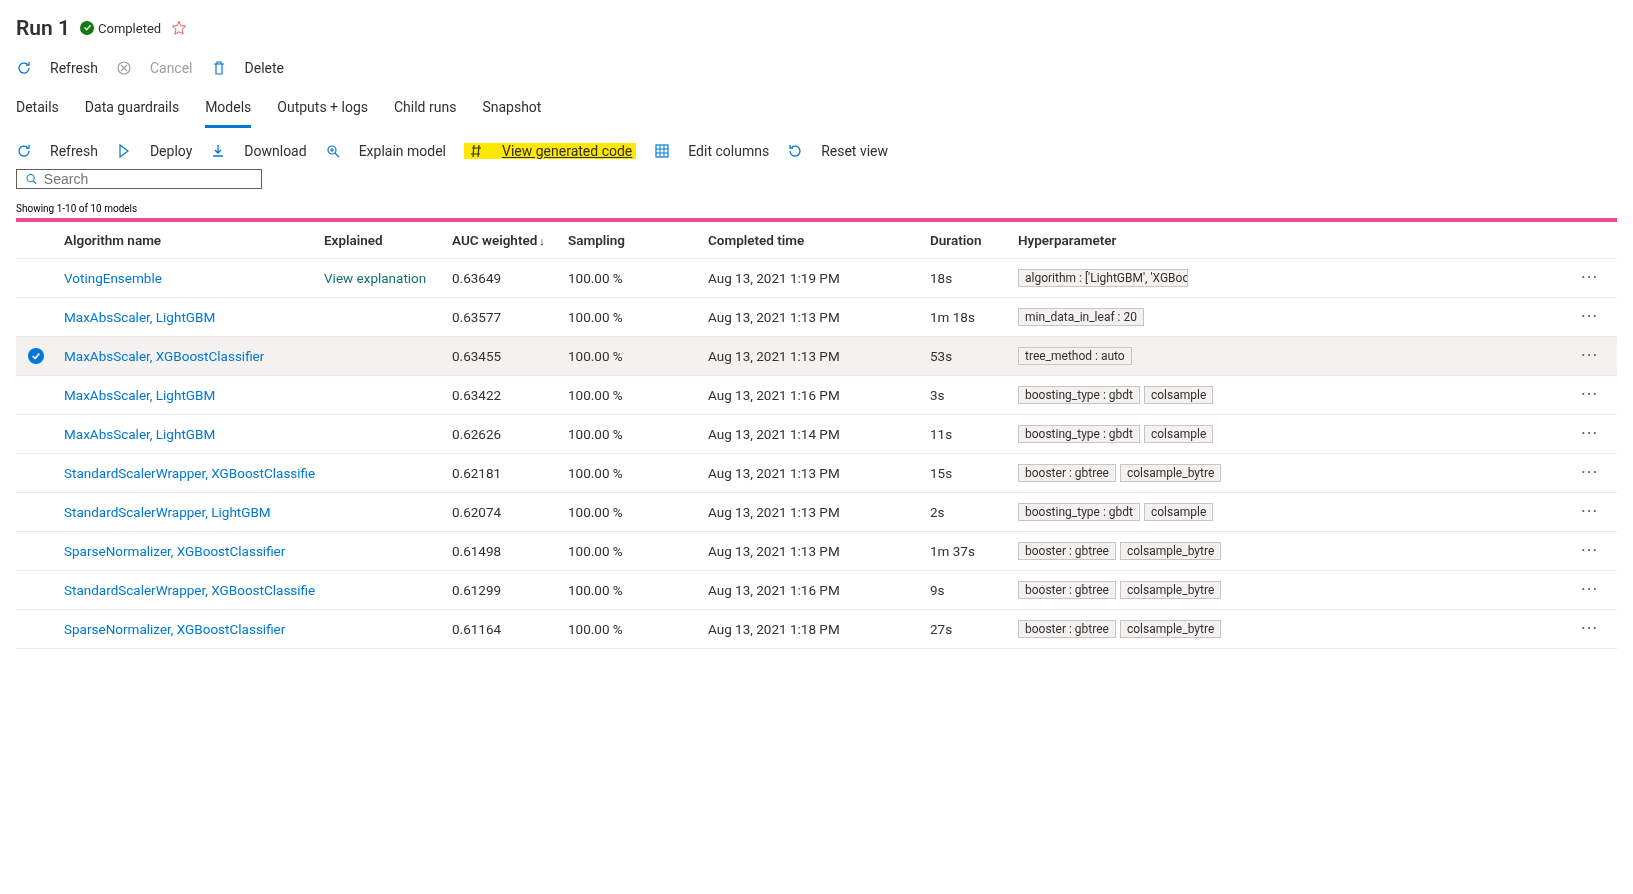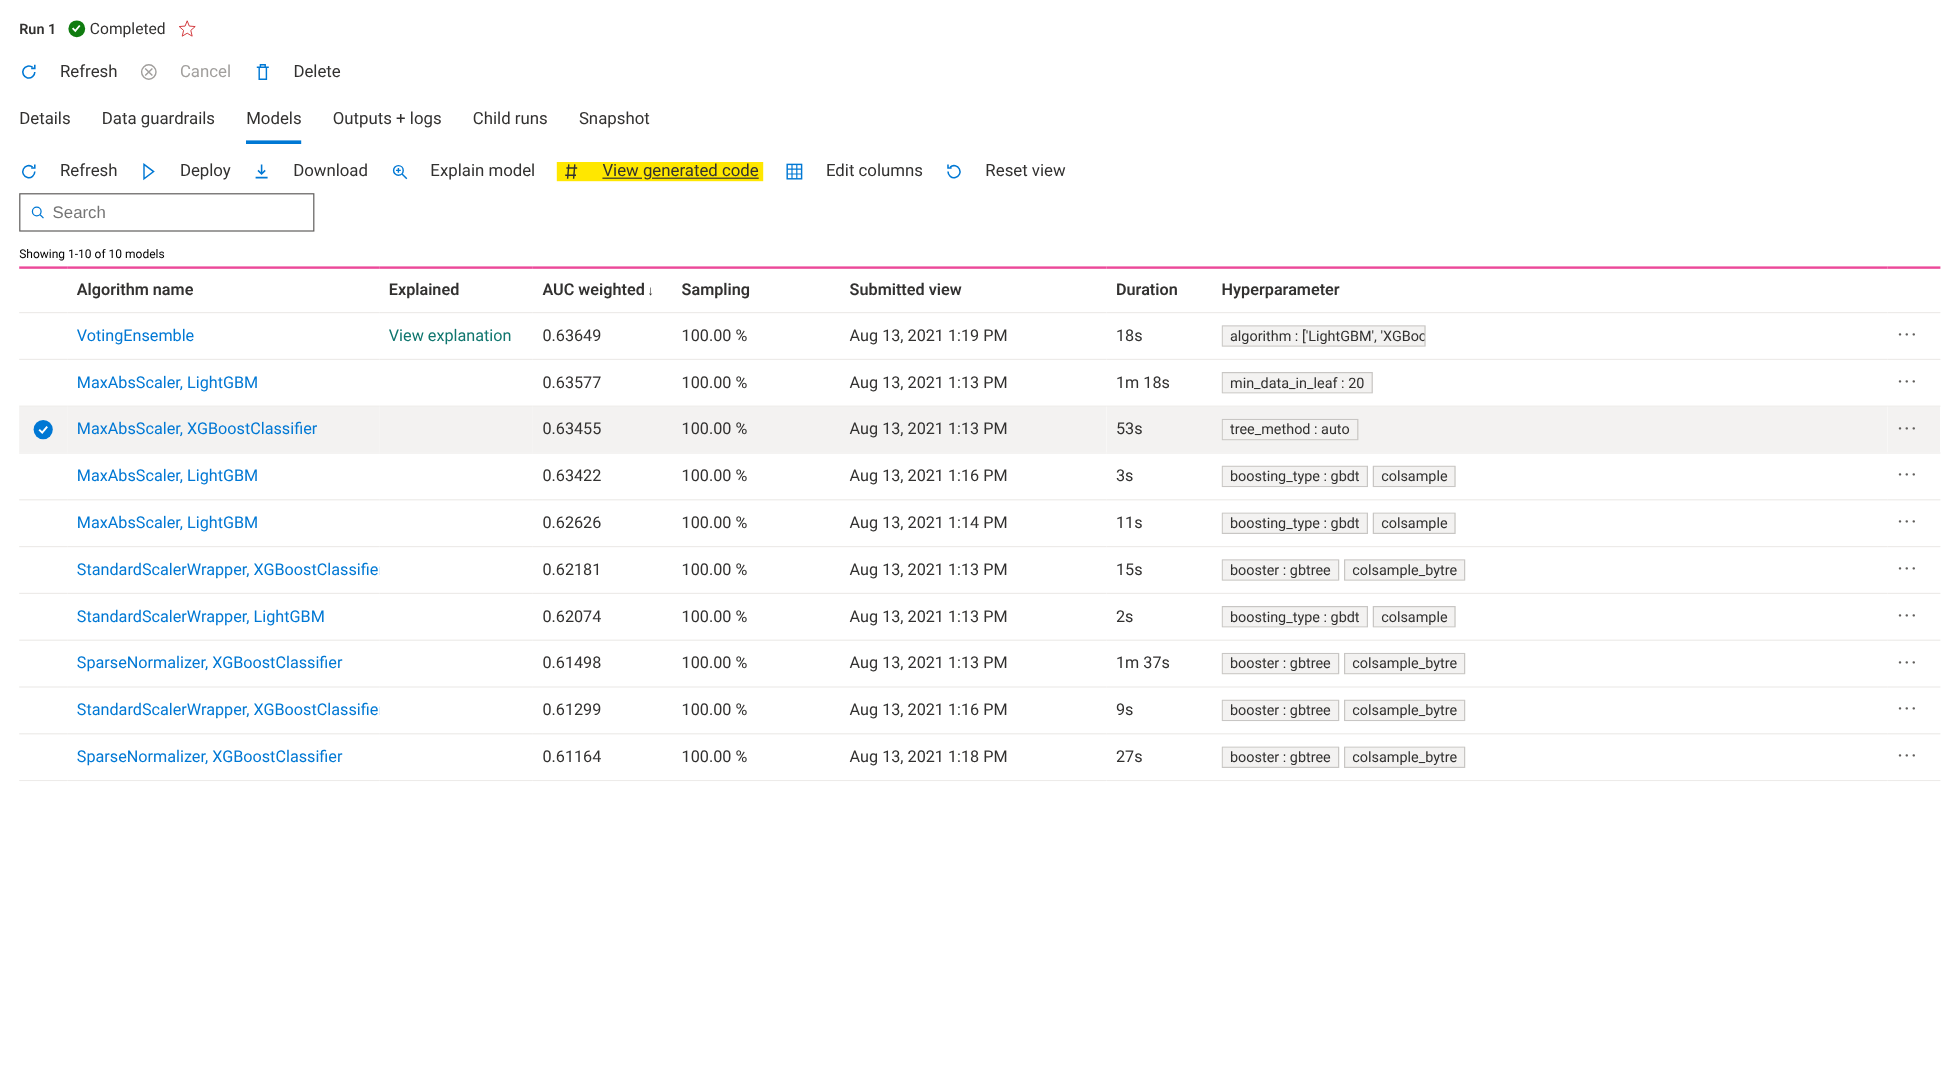--- a/index.html
+++ b/index.html
@@ -11,21 +11,21 @@
   padding: 16px 16px 0 16px;
 }
 .header-row {
   display: flex;
   align-items: center;
   gap: 10px;
   padding-bottom: 10px;
 }
 .run-title {
   font-weight: 600;
-  font-size: 12px;
+  font-size: 21px;
 }
 .status-badge {
   display: inline-flex;
   gap: 4px;
   font-size: 13px;
   color: #323130;
 }
 .check-circle {
   width: 14px; height: 14px;
   background: #107c10;
@@ -88,21 +88,21 @@
 .highlight-yellow {
   background: #ffe700;
   padding: 0 4px;
   text-decoration: underline;
 }
 
 .search-box {
   display: inline-flex;
   align-items: center;
   border: 1px solid #605e5c;
-  height: 32px;
+  height: 20px;
   width: 246px;
   padding: 0 8px;
   margin-bottom: 14px;
 }
 .search-box .icon { width: 14px; height: 14px; color: #0078d4; margin-right: 6px; }
 .search-box input {
   border: none;
   outline: none;
   font-size: 14px;
   width: 100%;
@@ -123,21 +123,21 @@
 .grid th, .grid td {
   text-align: left;
   font-size: 13.5px;
   padding: 10px 8px;
   vertical-align: middle;
   overflow: hidden;
   white-space: nowrap;
 }
 .grid th {
   font-weight: 600;
-  border-top: 2px solid #ec4899;
+  border-top: 4px solid #ec4899;
   border-bottom: 1px solid #edebe9;
 }
 .grid tbody tr { border-bottom: 1px solid #edebe9; }
 .grid tbody tr.selected { background: #f3f2f1; padding-left: 24px; }
 .col-check { width: 40px; }
 .col-algo { width: 260px; }
 .col-explained { width: 128px; }
 .col-auc { width: 116px; }
 .col-sampling { width: 140px; }
 .col-submitted { width: 222px; }
@@ -312,21 +312,21 @@
       <col class="col-hyper">
       <col class="col-more">
   </colgroup>
   <thead>
     <tr>
       <th></th>
       <th>Algorithm name</th>
       <th>Explained</th>
       <th><span>AUC weighted</span><span class="sort-arrow">↓</span></th>
       <th>Sampling</th>
-      <th>Submitted view</th>
+      <th>Completed time</th>
       <th>Duration</th>
       <th>Hyperparameter</th>
       <th></th>
     </tr>
   </thead>
   <tbody id="grid-body">
       <tr>
         <td></td>
         <td><span class="link">VotingEnsemble</span></td>
         <td><span class="view-exp">View explanation</span></td>

